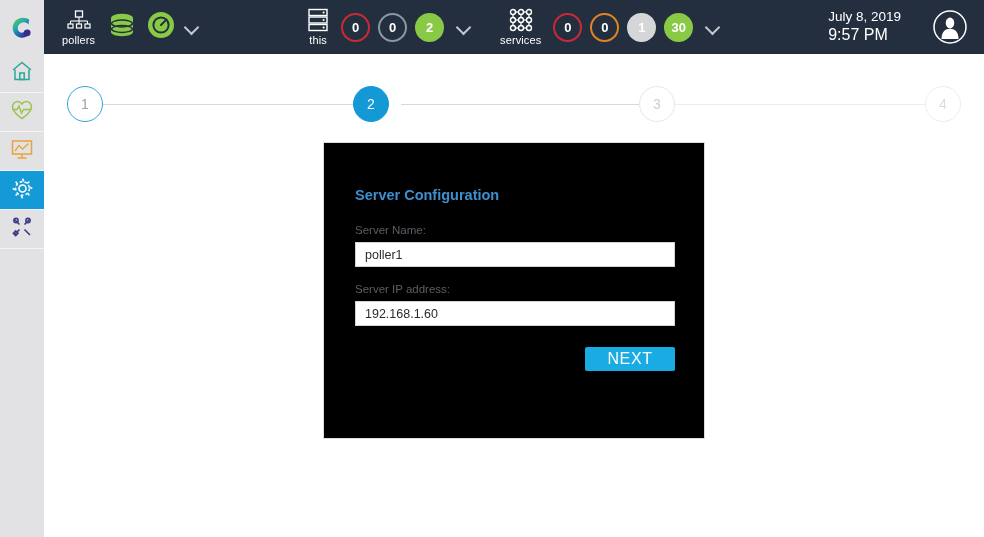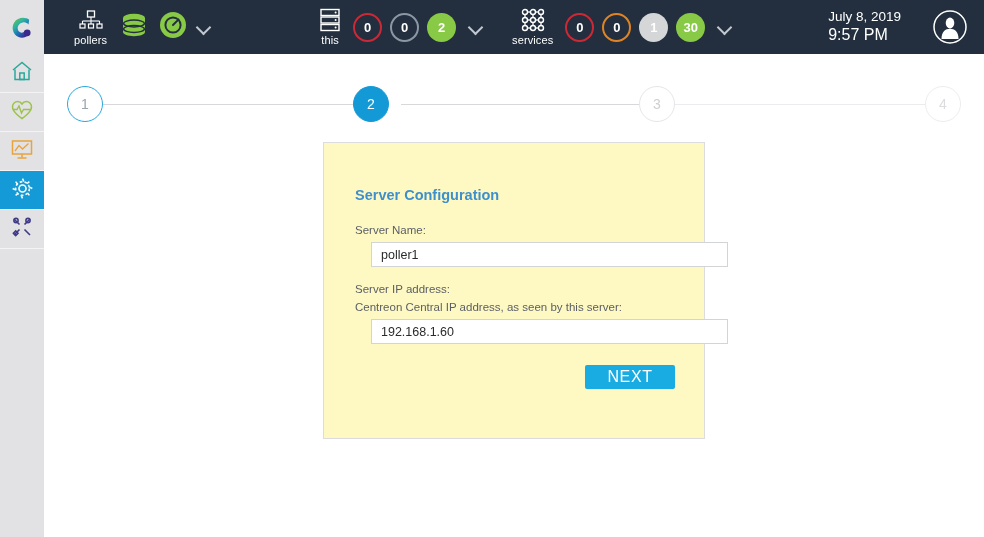--- a/index.html
+++ b/index.html
@@ -117,47 +117,46 @@
   .step.s1 { left: 23px;  border: 1.5px solid #2aa8de; color: #9aa4ad; }
   .step.s2 { left: 309px; background: #139ad6; color: #ffffff; border: 1.5px solid #139ad6; }
   .step.s3 { left: 595px; border: 1.5px solid #e6e6e8; color: #cfcfd2; }
   .step.s4 { left: 881px; border: 1.5px solid #ededef; color: #dcdce0; }
 
   
   .card {
     position: absolute;
     left: 279px; top: 88px;
     width: 382px; height: 297px;
-    background: #fef9c3;
+    background: #000000;
     border: 1px solid #dcdcde;
   }
   .card-inner { padding: 44px 31px 0 31px; }
 
   .card-title {
     color: #3e8fcd;
     font-size: 14.5px;
     font-weight: bold;
     margin: 0 0 21px 0;
   }
   .field-label {
     font-size: 11.5px;
     color: #5a5f66;
     margin-bottom: 6px;
   }
   .field-input {
-    width: 357px; height: 25px;
+    width: 320px; height: 25px;
     background: #ffffff;
     border: 1px solid #d3d4d6;
     font-size: 12.5px;
     color: #2b2b2b;
     padding: 0 9px;
     font-family: "Liberation Sans", sans-serif;
     display: flex; align-items: center;
     margin-bottom: 16px;
-    margin-left: 16px;
   }
   .field-input:last-of-type { margin-bottom: 0; }
 
   .btn-row {
     margin-top: 21px;
     display: flex; justify-content: flex-end;
     width: 320px;
   }
   .btn-next {
     width: 90px; height: 24px;
@@ -185,21 +184,21 @@
           <stop offset="38%" stop-color="#2bb3a3"></stop>
           <stop offset="68%" stop-color="#1f72b8"></stop>
           <stop offset="100%" stop-color="#3b2a8c"></stop>
         </linearGradient>
       </defs>
       <path d="M31 9 C25 4 13 5 8 13 C3 21 6 31 14 35 C20 38 27 36 31 31 L24 27 C21 30 16 29 14 25 C12 20 15 14 21 13 C25 12 28 14 30 16 Z" fill="url(#cgrad)"></path>
       <circle cx="28" cy="29" r="5.2" fill="#3b2a8c"></circle>
     </svg>
   </div>
 
-  <div class="tb-group" style="margin-left:30px;justify-content:flex-end;">
+  <div class="tb-group" style="margin-left:18px;justify-content:flex-end;">
     <div class="tb-icon-label">
       <span class="ico">
         <svg width="24" height="20" viewBox="0 0 24 20">
           <rect x="8.5" y="1" width="7" height="6" fill="none" stroke="#ffffff" stroke-width="1.3"></rect>
           <line x1="12" y1="7" x2="12" y2="11" stroke="#ffffff" stroke-width="1.1"></line>
           <line x1="3.5" y1="11" x2="20.5" y2="11" stroke="#ffffff" stroke-width="1.1"></line>
           <line x1="3.5" y1="11" x2="3.5" y2="14" stroke="#ffffff" stroke-width="1.1"></line>
           <line x1="12" y1="11" x2="12" y2="14" stroke="#ffffff" stroke-width="1.1"></line>
           <line x1="20.5" y1="11" x2="20.5" y2="14" stroke="#ffffff" stroke-width="1.1"></line>
           <rect x="1" y="14" width="5" height="4" fill="none" stroke="#ffffff" stroke-width="1.2"></rect>
@@ -372,21 +371,20 @@
   <div class="card">
     <div class="card-inner">
 
       <div class="card-title">Server Configuration</div>
 
       <div class="field-label">Server Name:</div>
       <div class="field-input">poller1</div>
 
       <div class="field-label">Server IP address:</div>
 
-      <div class="field-label">Centreon Central IP address, as seen by this server:</div>
       <div class="field-input">192.168.1.60</div>
 
       <div class="btn-row">
         <button class="btn-next">NEXT</button>
       </div>
     </div>
   </div>
 </div>
 
 </body></html>

